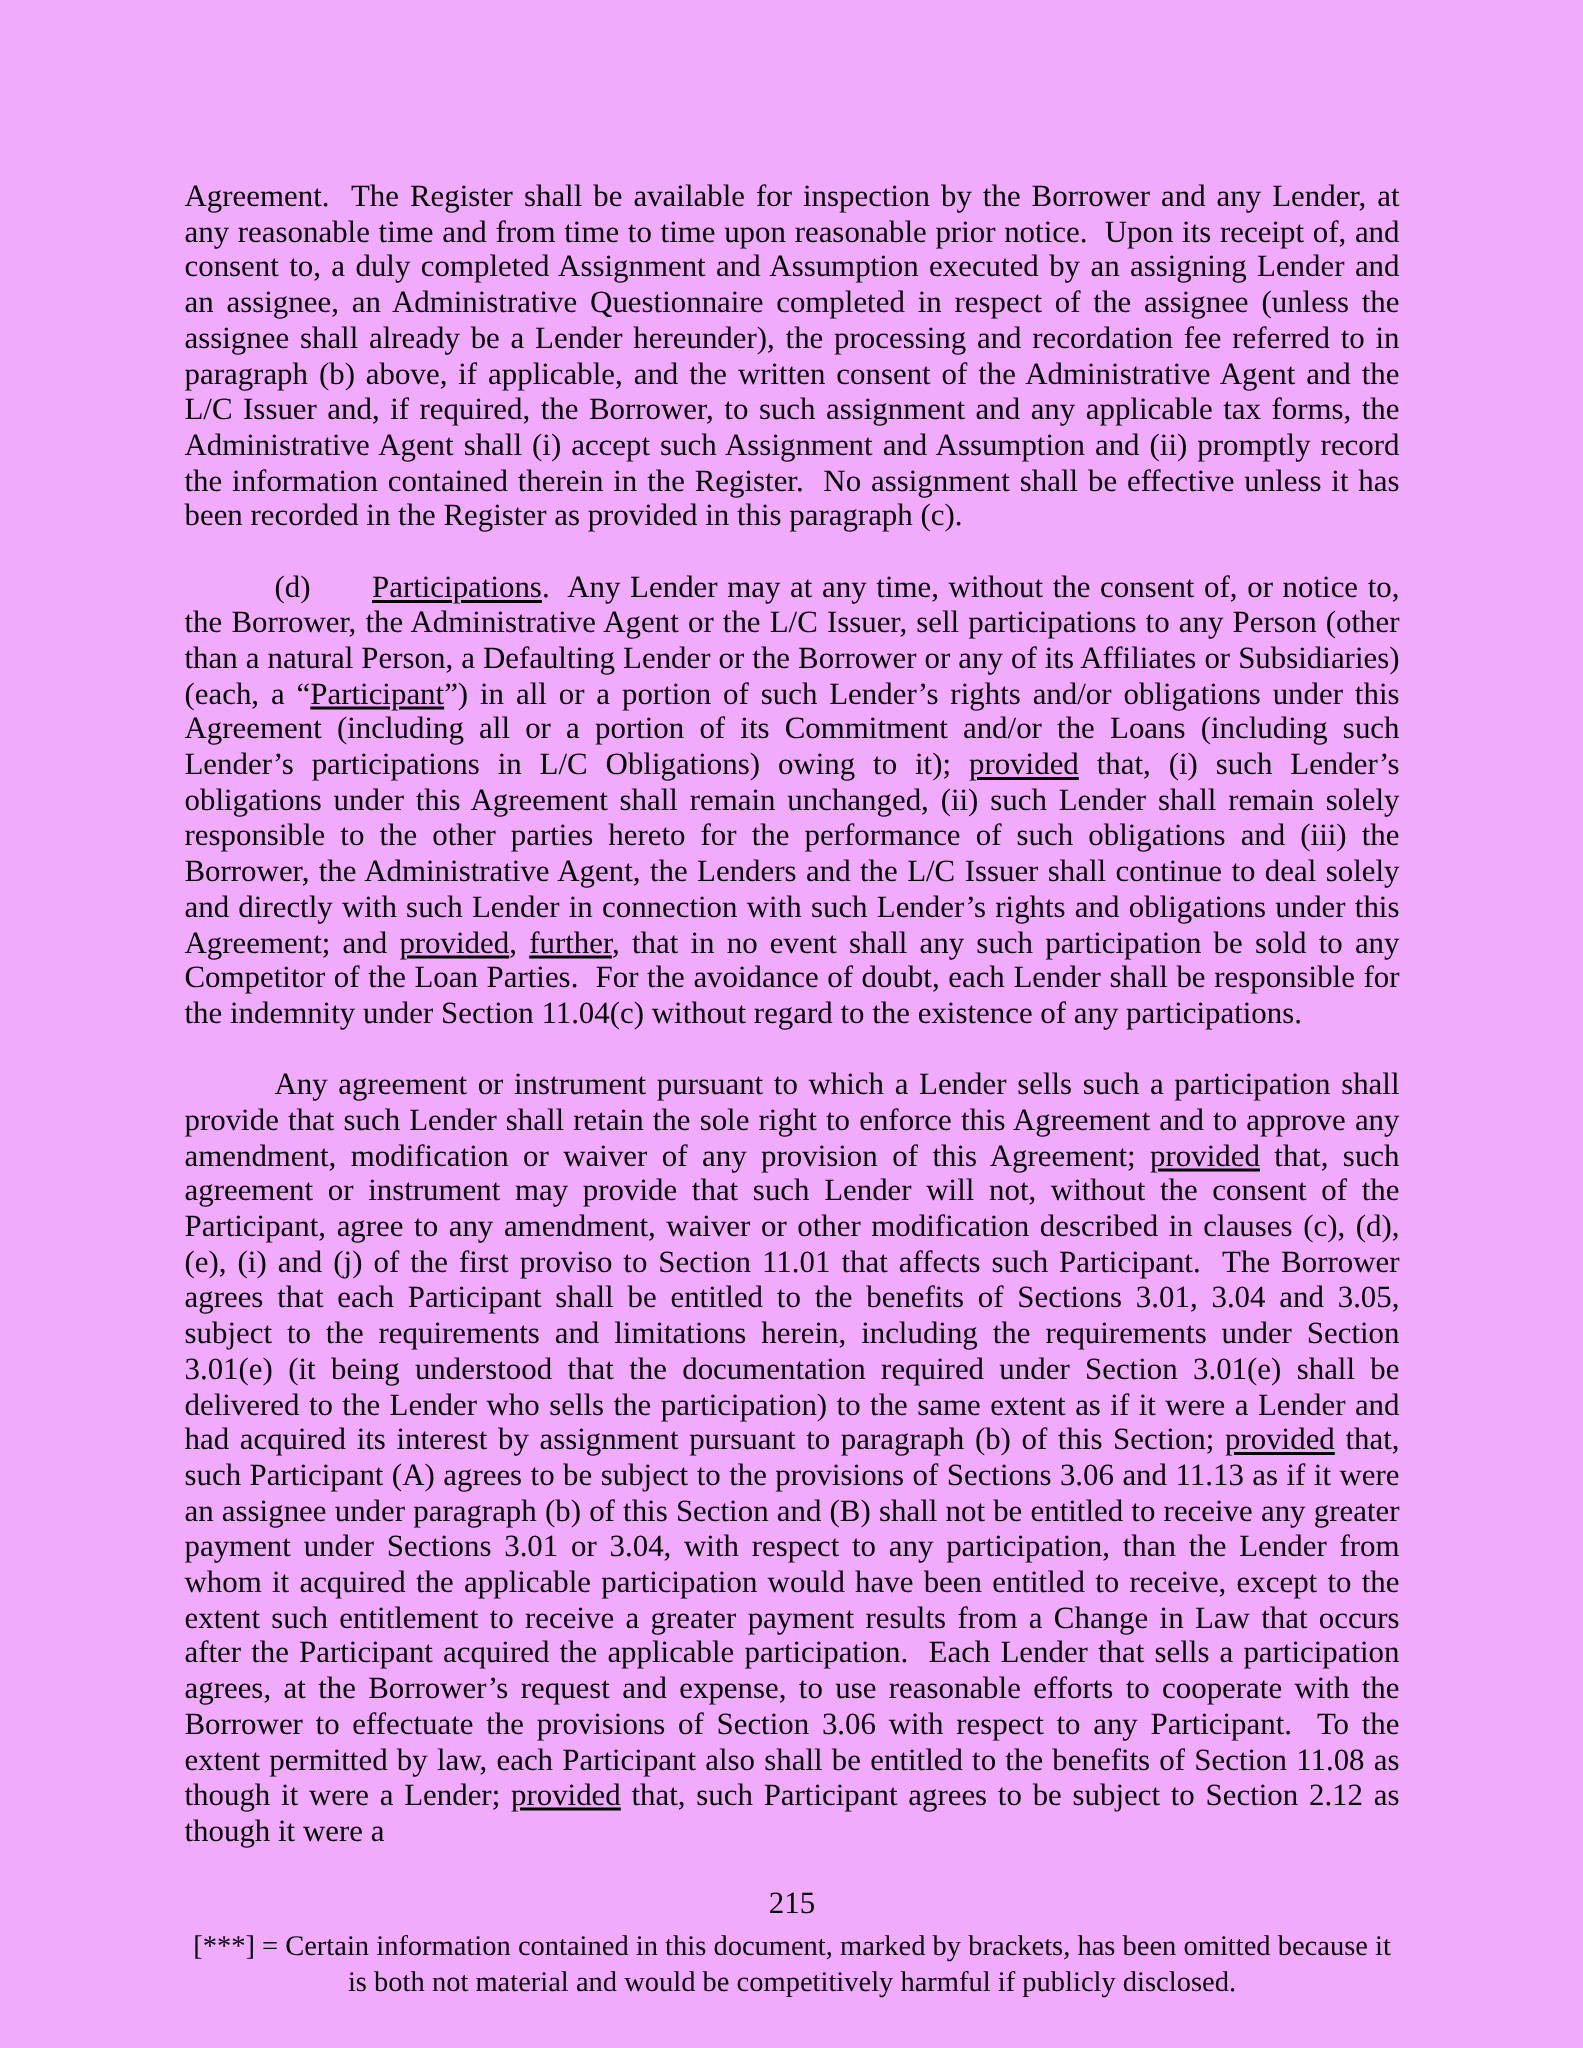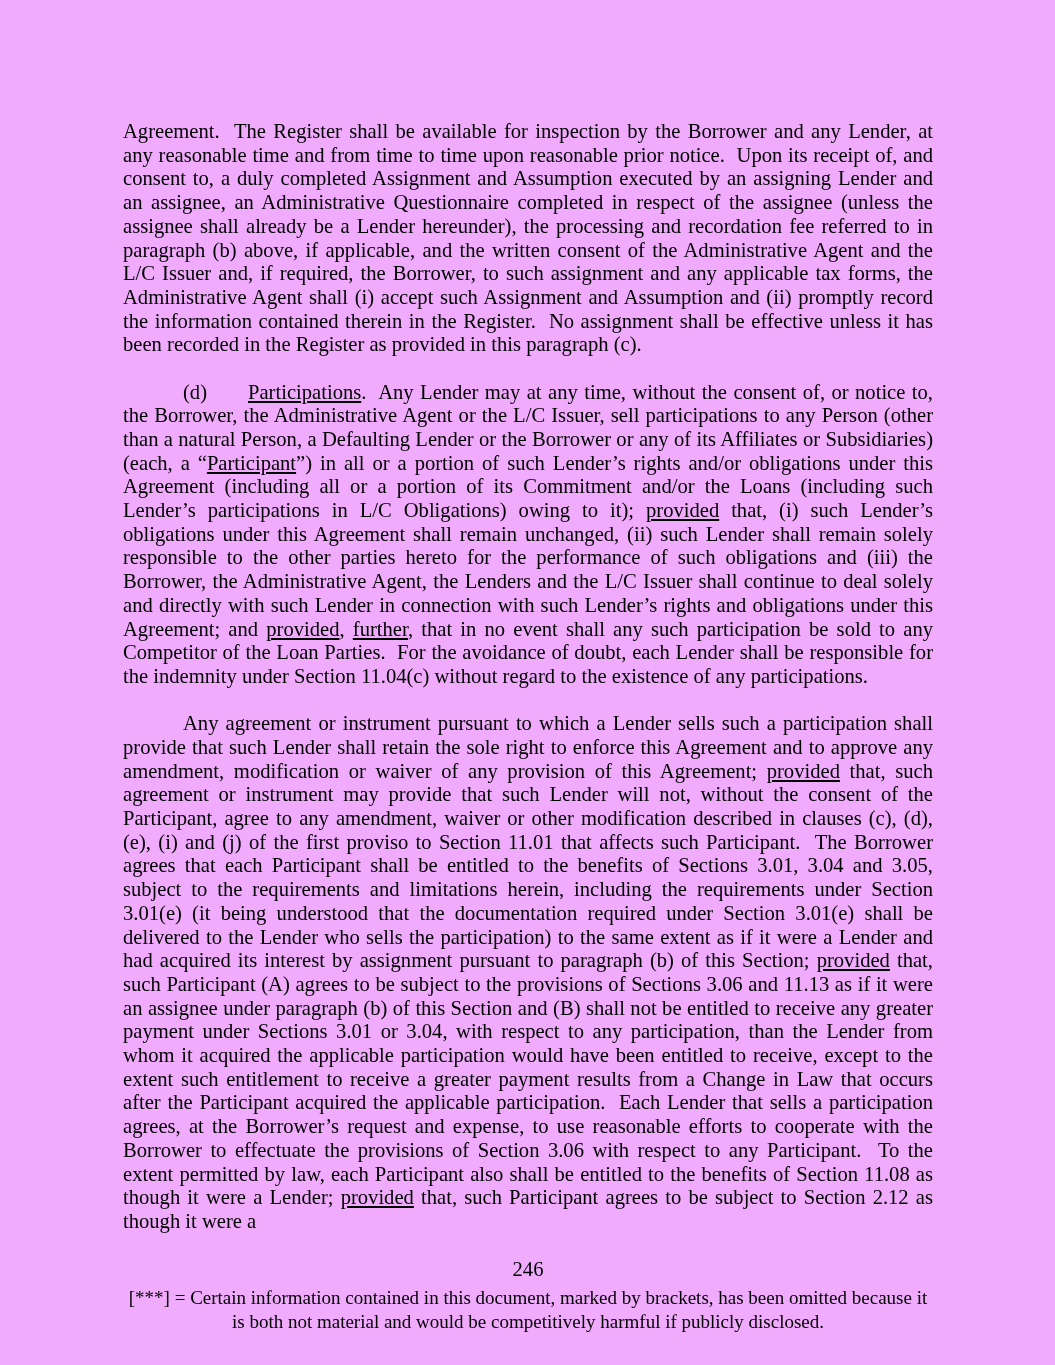--- a/index.html
+++ b/index.html
@@ -44,16 +44,16 @@
 </head>
 <body>
 
 <div class="page">
   <div class="content">
     <div>
         <p class="para"><span>Agreement.&nbsp; The Register shall be available for inspection by the Borrower and any Lender, at any reasonable time and from time to time upon reasonable prior notice.&nbsp; Upon its receipt of, and consent to, a duly completed Assignment and Assumption executed by an assigning Lender and an assignee, an Administrative Questionnaire completed in respect of the assignee (unless the assignee shall already be a Lender hereunder), the processing and recordation fee referred to in paragraph (b) above, if applicable, and the written consent of the Administrative Agent and the L/C Issuer and, if required, the Borrower, to such assignment and any applicable tax forms, the Administrative Agent shall (i) accept such Assignment and Assumption and (ii) promptly record the information contained therein in the Register.&nbsp; No assignment shall be effective unless it has been recorded in the Register as provided in this paragraph (c).</span></p>
         <p class="para indented"><span>(d)</span><span class="label-gap"></span><span class="u">Participations</span><span>.&nbsp; Any Lender may at any time, without the consent of, or notice to, the Borrower, the Administrative Agent or the L/C Issuer, sell participations to any Person (other than a natural Person, a Defaulting Lender or the Borrower or any of its Affiliates or Subsidiaries) (each, a “</span><span class="u">Participant</span><span>”) in all or a portion of such Lender’s rights and/or obligations under this Agreement (including all or a portion of its Commitment and/or the Loans (including such Lender’s participations in L/C Obligations) owing to it); </span><span class="u">provided</span><span> that, (i) such Lender’s obligations under this Agreement shall remain unchanged, (ii) such Lender shall remain solely responsible to the other parties hereto for the performance of such obligations and (iii) the Borrower, the Administrative Agent, the Lenders and the L/C Issuer shall continue to deal solely and directly with such Lender in connection with such Lender’s rights and obligations under this Agreement; and </span><span class="u">provided</span><span>, </span><span class="u">further</span><span>, that in no event shall any such participation be sold to any Competitor of the Loan Parties.&nbsp; For the avoidance of doubt, each Lender shall be responsible for the indemnity under Section 11.04(c) without regard to the existence of any participations.</span></p>
         <p class="para indented"><span>Any agreement or instrument pursuant to which a Lender sells such a participation shall provide that such Lender shall retain the sole right to enforce this Agreement and to approve any amendment, modification or waiver of any provision of this Agreement; </span><span class="u">provided</span><span> that, such agreement or instrument may provide that such Lender will not, without the consent of the Participant, agree to any amendment, waiver or other modification described in clauses (c), (d), (e), (i) and (j) of the first proviso to Section 11.01 that affects such Participant.&nbsp; The Borrower agrees that each Participant shall be entitled to the benefits of Sections 3.01, 3.04 and 3.05, subject to the requirements and limitations herein, including the requirements under Section 3.01(e) (it being understood that the documentation required under Section 3.01(e) shall be delivered to the Lender who sells the participation) to the same extent as if it were a Lender and had acquired its interest by assignment pursuant to paragraph (b) of this Section; </span><span class="u">provided</span><span> that, such Participant (A) agrees to be subject to the provisions of Sections 3.06 and 11.13 as if it were an assignee under paragraph (b) of this Section and (B) shall not be entitled to receive any greater payment under Sections 3.01 or 3.04, with respect to any participation, than the Lender from whom it acquired the applicable participation would have been entitled to receive, except to the extent such entitlement to receive a greater payment results from a Change in Law that occurs after the Participant acquired the applicable participation.&nbsp; Each Lender that sells a participation agrees, at the Borrower’s request and expense, to use reasonable efforts to cooperate with the Borrower to effectuate the provisions of Section 3.06 with respect to any Participant.&nbsp; To the extent permitted by law, each Participant also shall be entitled to the benefits of Section 11.08 as though it were a Lender; </span><span class="u">provided</span><span> that, such Participant agrees to be subject to Section 2.12 as though it were a</span></p>
       </div>
-    <div class="page-number">246</div>
+    <div class="page-number">215</div>
     <div class="footnote">[***] = Certain information contained in this document, marked by brackets, has been omitted because it is both not material and would be competitively harmful if publicly disclosed.</div>
   </div>
 </div>
 
 </body></html>

